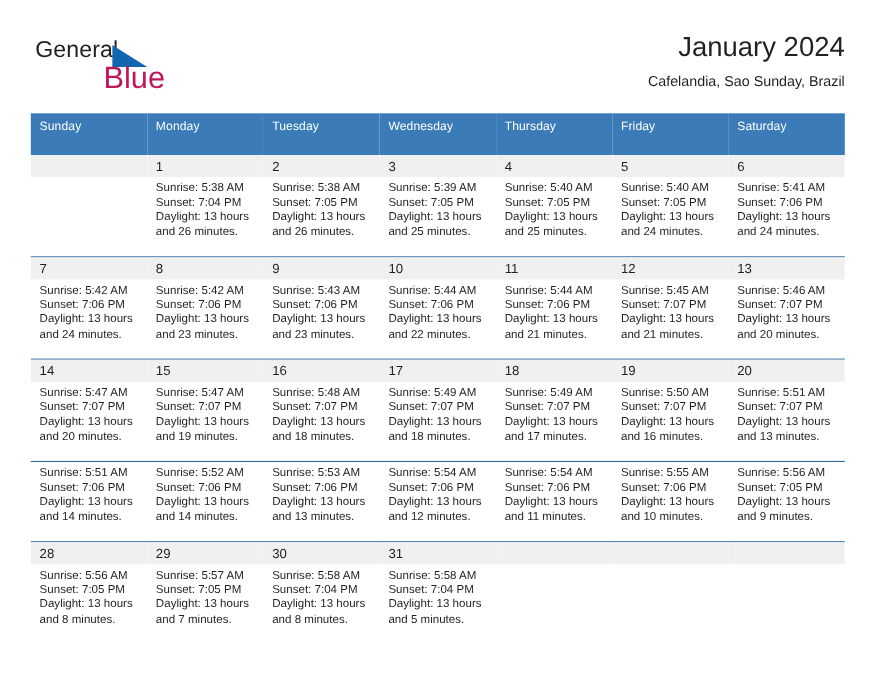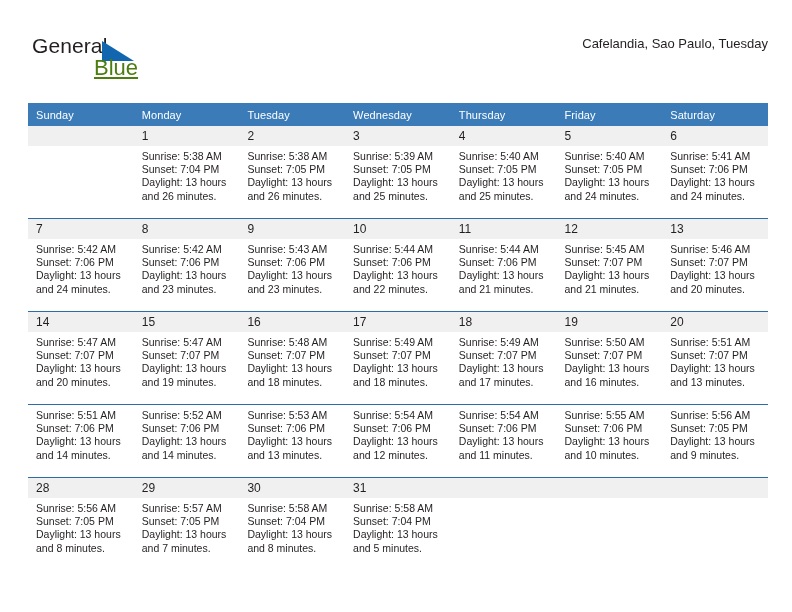--- a/index.html
+++ b/index.html
@@ -49,24 +49,23 @@
     position: absolute;
     left: 70px;
     top: 7px;
     width: 32px;
     height: 20px;
   }
   .logo-blue {
     position: absolute;
     left: 62px;
     top: 21px;
-    font-size: 22px;
-    color: #4d7c0f;
+    font-size: 28px;
+    color: #be185d;
     font-family: "Liberation Sans", sans-serif;
-    text-decoration: underline;
   }
   .title-block {
     position: absolute;
     right: 0;
     top: 0;
     text-align: right;
   }
   .cal-title {
     font-size: 25px;
     color: #231f20;
@@ -91,21 +90,21 @@
     table-layout: fixed;
   }
   .cal col { width: 105.71px; }
 
   .cal thead th {
     background: #3b7cb8;
     color: #ffffff;
     font-size: 11px;
     font-weight: normal;
     text-align: left;
-    padding: 5px 0 5px 8px;
+    padding: 5px 0 20px 8px;
     height: 13px;
     vertical-align: middle;
     letter-spacing: 0.1px;
     margin-top: 20px;
   }
   .cal td {
     vertical-align: top;
     padding: 0;
     border: none;
   }
@@ -146,21 +145,22 @@
 
     <div class="logo">
       <span class="logo-general">General</span>
       <svg class="logo-tri" viewBox="0 0 32 20">
         <polygon points="0,0 32,20 0,20" fill="#1266b0"></polygon>
       </svg>
       <span class="logo-blue">Blue</span>
     </div>
 
     <div class="title-block">
-      <div class="cal-sub">Cafelandia, Sao Paulo, Tuesday</div>
+      <div class="cal-title">January 2024</div>
+      <div class="cal-sub">Cafelandia, Sao Sunday, Brazil</div>
     </div>
 
   </div>
 
   <table class="cal">
     <colgroup>
       <col>
         <col>
         <col>
         <col>

